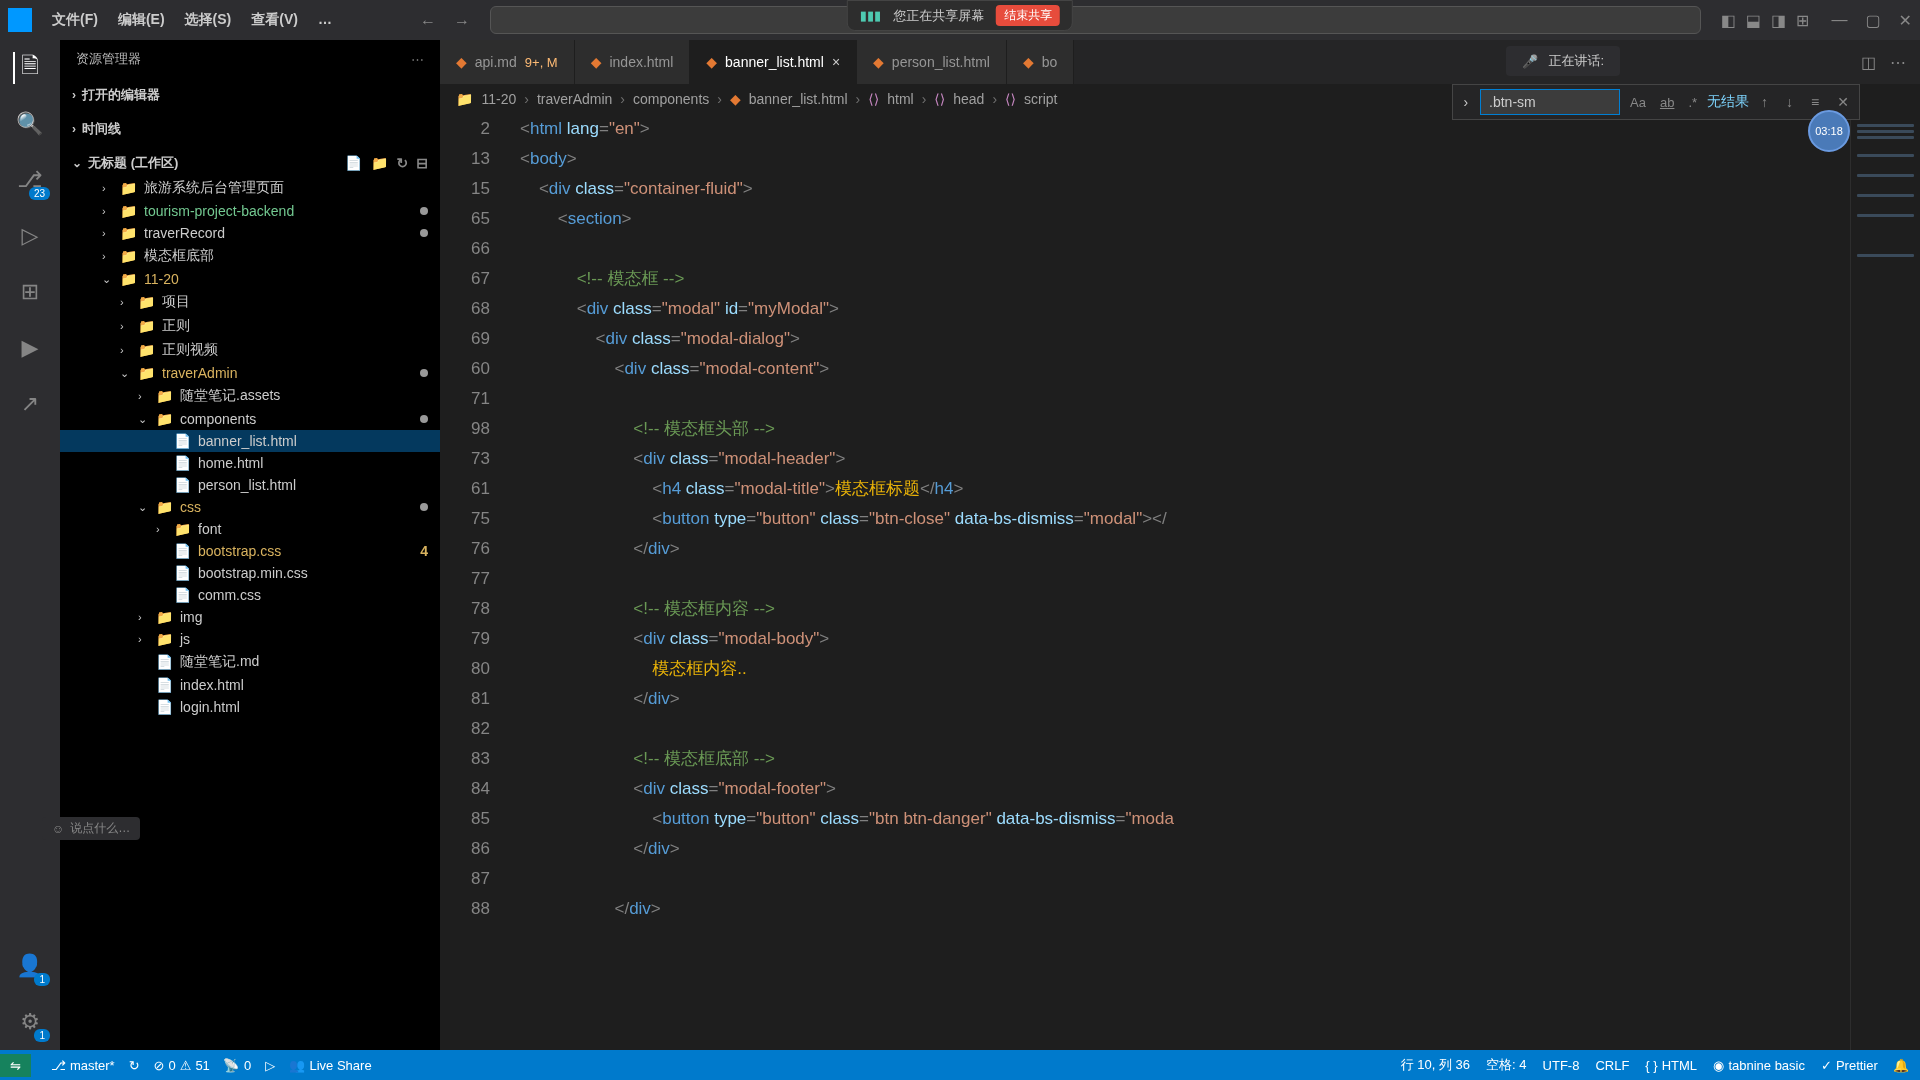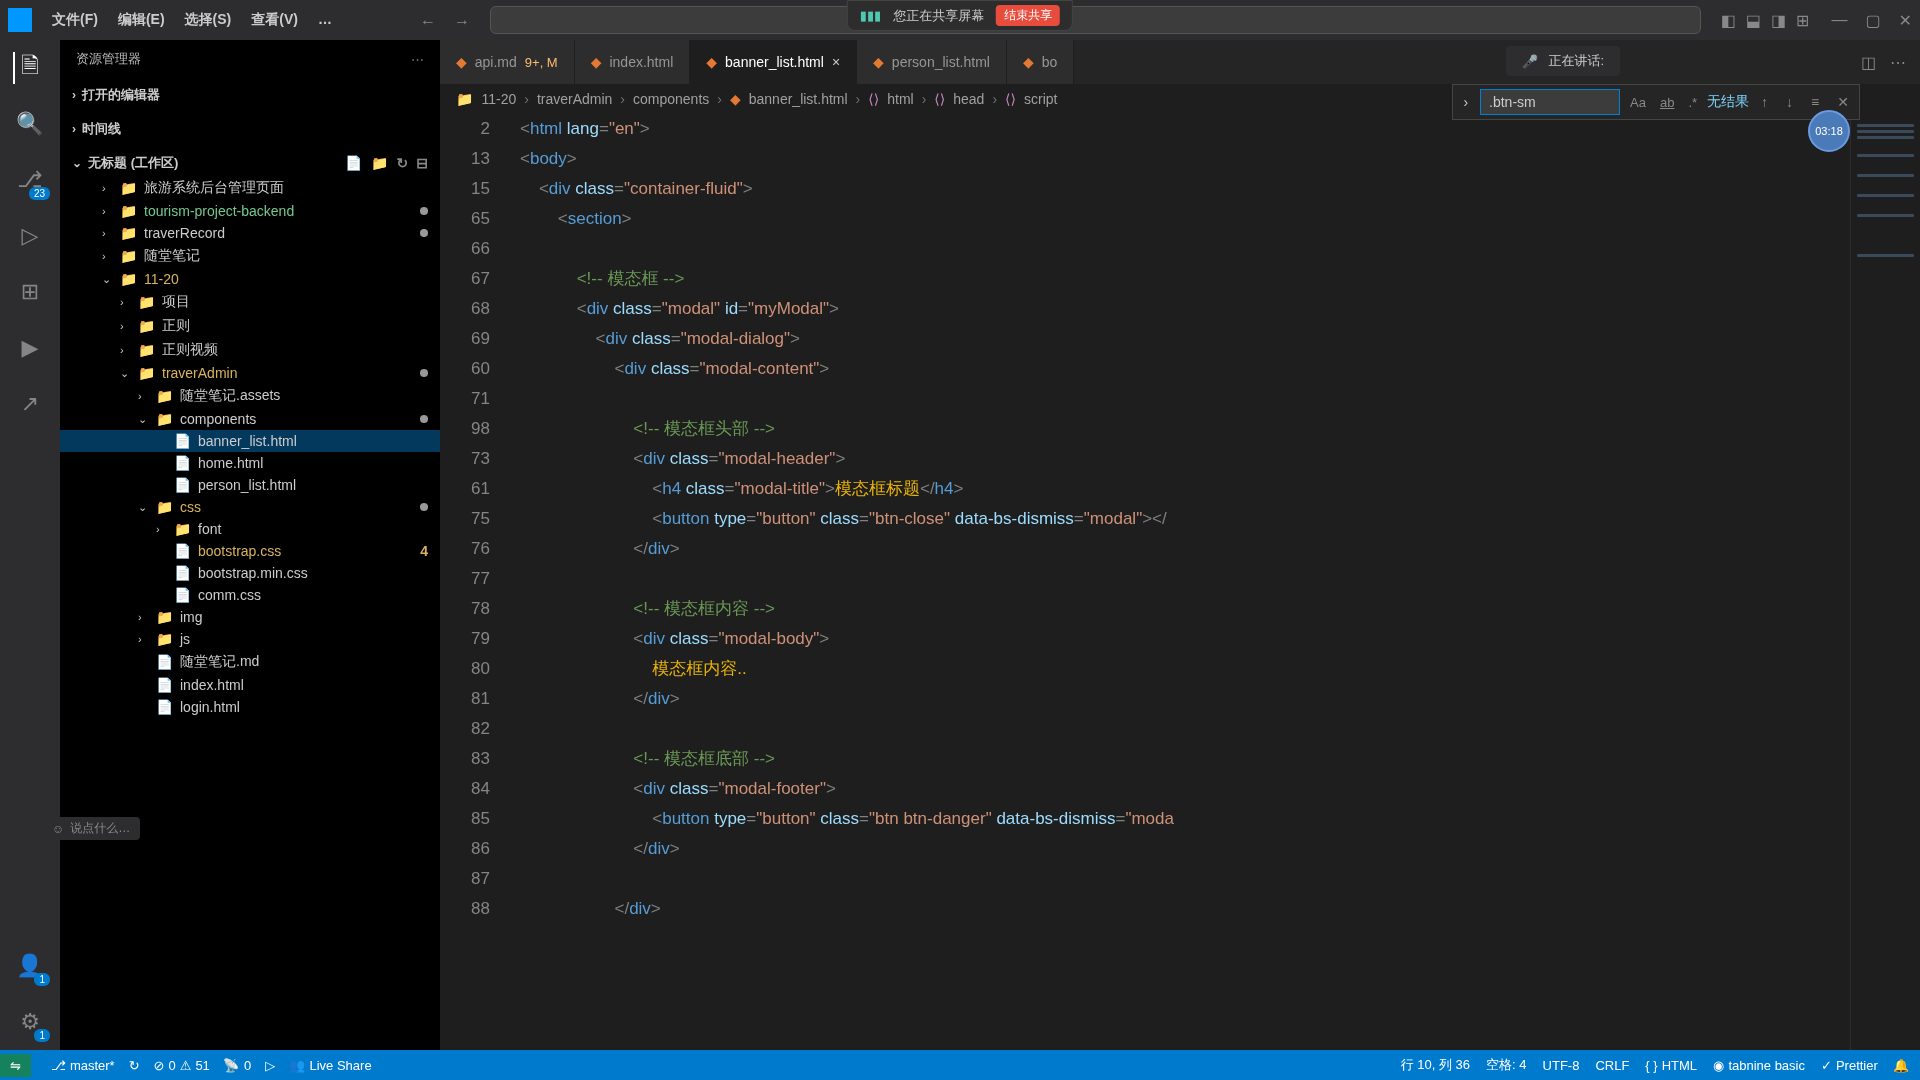--- a/index.html
+++ b/index.html
@@ -195,21 +195,21 @@
           </div>
           <div class="row indent-2 ">
             <span class="chev">›</span>
             <span class="ficon">📁</span>
             <span>traverRecord</span>
             <span class="dot"></span>
           </div>
           <div class="row indent-2 ">
             <span class="chev">›</span>
             <span class="ficon">📁</span>
-            <span>随堂笔记</span>
+            <span>模态框底部</span>
           </div>
           <div class="row indent-2 modified">
             <span class="chev">⌄</span>
             <span class="ficon">📁</span>
             <span>11-20</span>
           </div>
           <div class="row indent-3 ">
             <span class="chev">›</span>
             <span class="ficon">📁</span>
             <span>项目</span>

